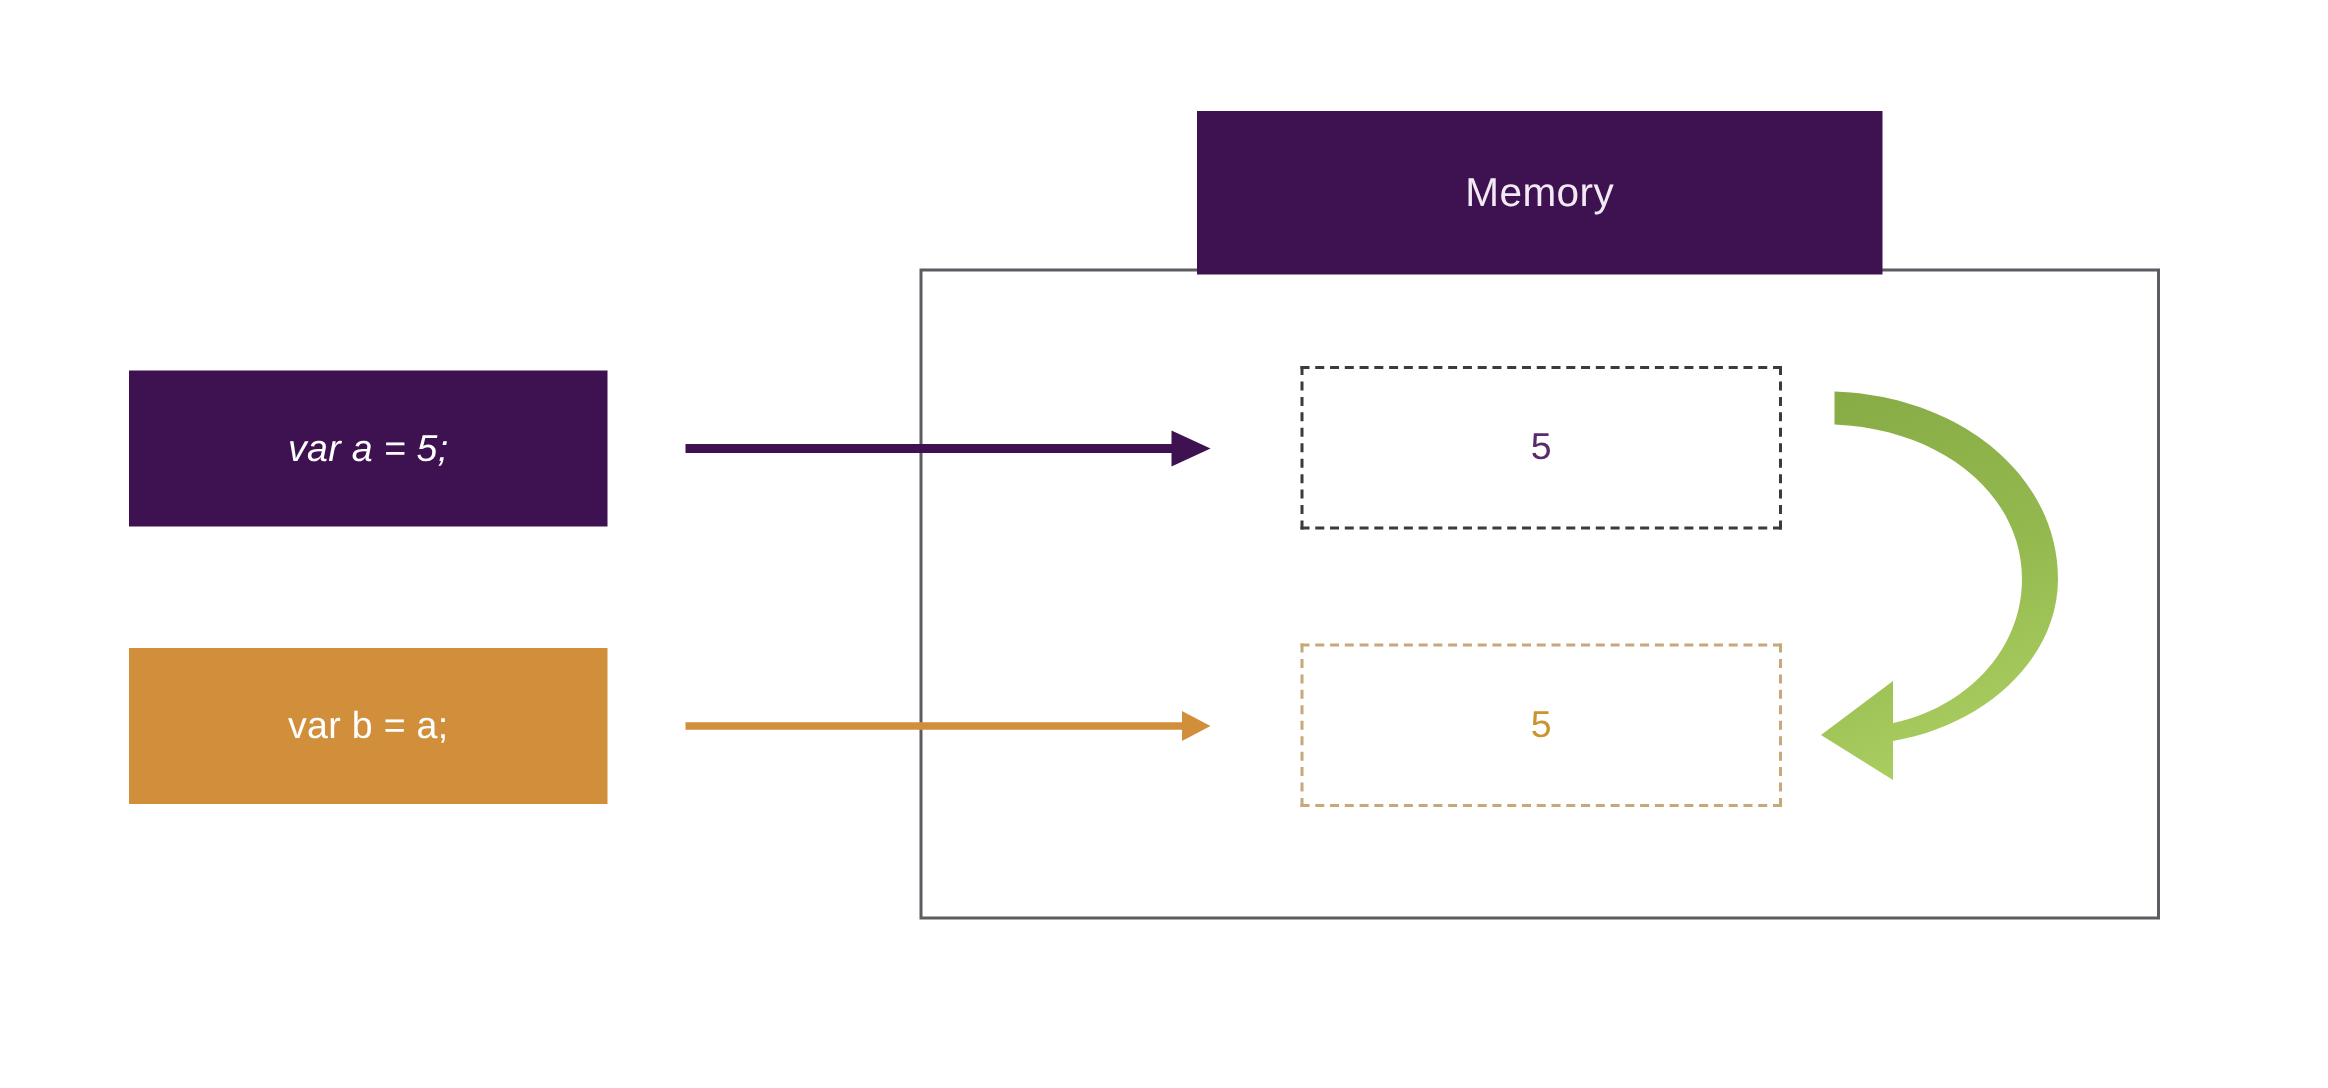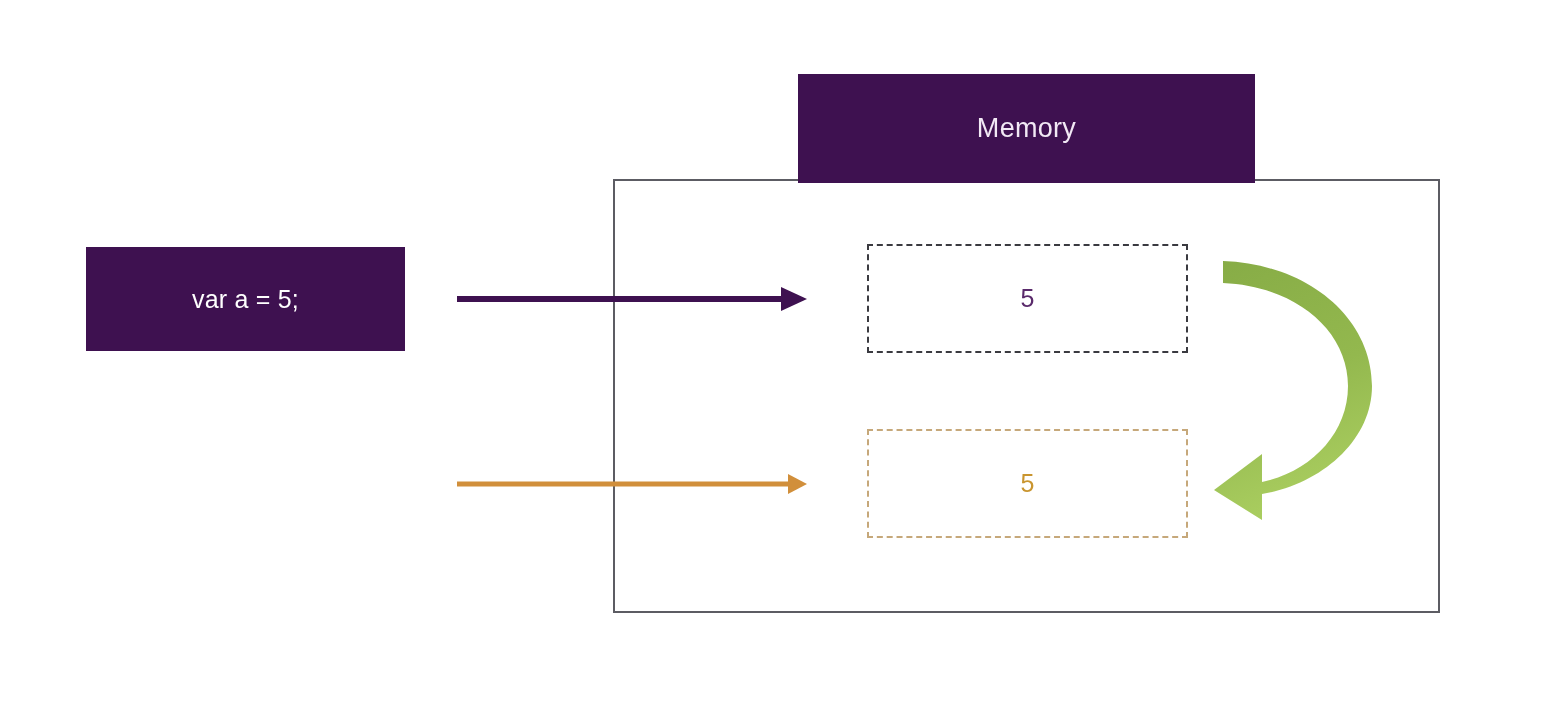--- a/index.html
+++ b/index.html
@@ -28,20 +28,21 @@
     font-size: 25px;
     letter-spacing: 0.2px;
     white-space: nowrap;
   }
   #var-box-a {
     left: 86px;
     top: 247px;
     width: 319px;
     height: 104px;
     background: #3E1150;
+    font-style: italic;
   }
   #var-box-b {
     left: 86px;
     top: 432px;
     width: 319px;
     height: 104px;
     background: #D18F3B;
   }
 
   
@@ -115,20 +116,23 @@
 </style>
 </head>
 <body>
 
 <div id="canvas">
 
   <div class="var-box" id="var-box-a">
     <span>var a = 5;</span>
   </div>
 
+  <div class="var-box" id="var-box-b">
+    <span>var b = a;</span>
+  </div>
 
   <div id="memory-panel"></div>
 
   <div id="memory-header">
     <span id="memory-header-label">Memory</span>
   </div>
 
   <div class="mem-slot" id="mem-slot-a">
     <span>5</span>
   </div>

